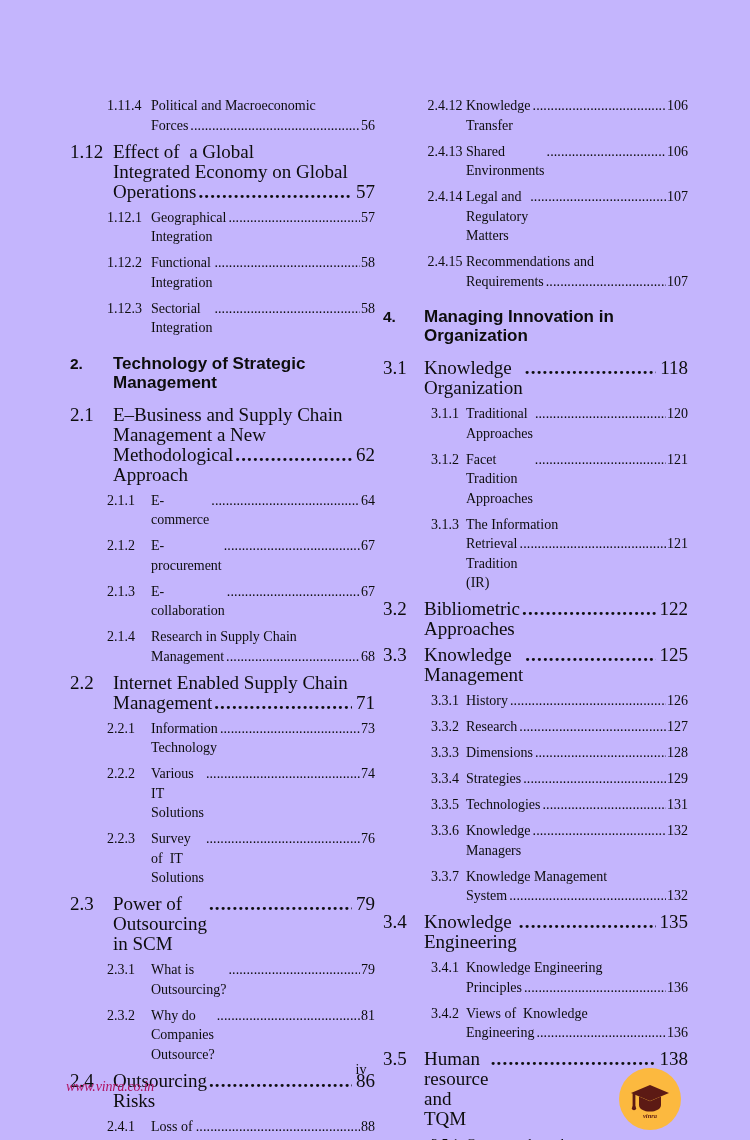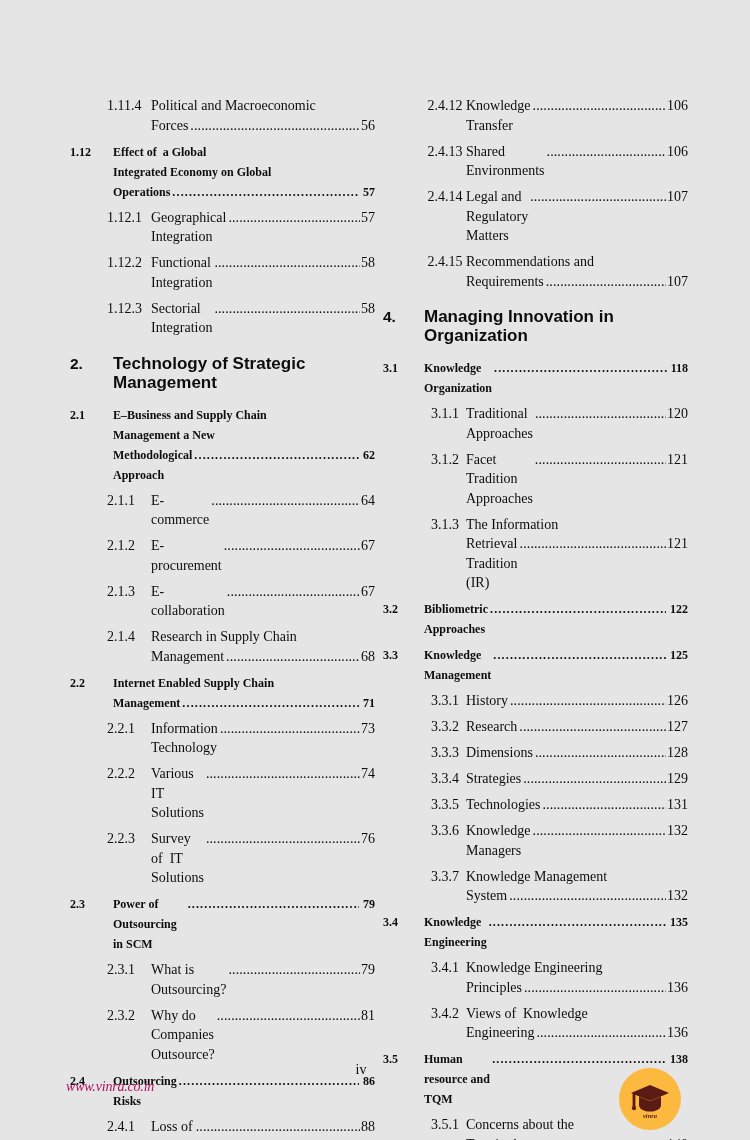--- a/index.html
+++ b/index.html
@@ -4,21 +4,21 @@
 <style>
   html, body {
     margin: 0;
     padding: 0;
     background: #ffffff;
   }
   .page {
     position: relative;
     width: 750px;
     height: 1140px;
-    background: #e5e5e5;
+    background: #c4b5fd;
     overflow: hidden;
     font-family: "Liberation Serif", "DejaVu Serif", serif;
     color: #0d0d0d;
   }
 
   .columns {
     position: absolute;
     top: 96px;
     left: 0;
     width: 750px;
@@ -69,22 +69,22 @@
     font-size: 15.5px;
     line-height: 19px;
     margin-top: 16px;
     margin-bottom: 13px;
   }
   .chapter .num { flex: 0 0 43px; font-size: 15.5px; }
   .chapter .body { font-size: 17px; }
 
   
   .section {
-    font-weight: bold;
-    font-size: 12px;
+    font-weight: normal;
+    font-size: 19px;
     line-height: 20px;
     margin-top: 4px;
     margin-bottom: 6px;
   }
   .section .num { flex: 0 0 43px; }
   .section .lead::before {
     content: "........................................................................................";
     letter-spacing: 1.15px;
     font-weight: bold;
   }

